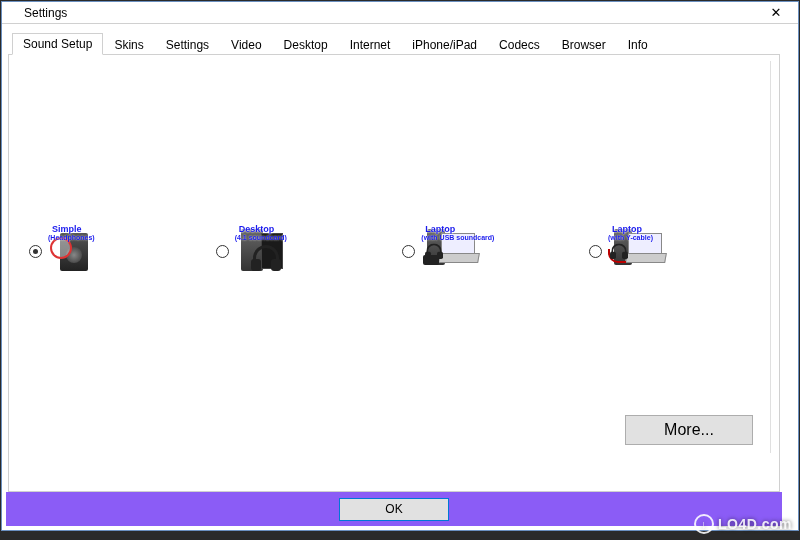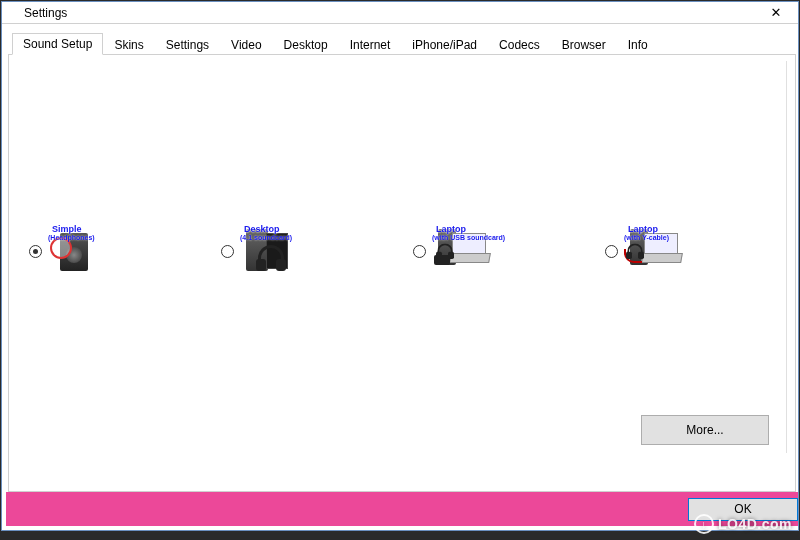--- a/index.html
+++ b/index.html
@@ -37,21 +37,21 @@
     width: 36px;
     height: 18px;
     display: flex;
     align-items: center;
     justify-content: center;
     cursor: pointer;
     font-size: 13px;
   }
   .content {
     flex: 1;
-    padding: 8px 0 4px 4px;
+    padding: 8px 16px 4px 4px;
     display: flex;
     flex-direction: column;
     overflow: hidden;
   }
   .tabs {
     display: flex;
     align-items: flex-end;
     padding-left: 6px;
     height: 22px;
   }
@@ -205,31 +205,31 @@
   }
 
   .more-btn {
     position: absolute;
     right: 26px;
     bottom: 46px;
     width: 128px;
     height: 30px;
     background: #e1e1e1;
     border: 1px solid #adadad;
-    font-size: 12px;
+    font-size: 16px;
     cursor: pointer;
     margin-left: 20px;
   }
 
   .footer {
     height: 34px;
     display: flex;
     align-items: center;
-    justify-content: flex-end;
-    background: #ec4899;
+    justify-content: center;
+    background: #8b5cf6;
   }
   .ok-btn {
     width: 110px;
     height: 23px;
     background: #e1e1e1;
     border: 1px solid #0078d7;
     font-size: 12px;
     cursor: pointer;
   }
 

